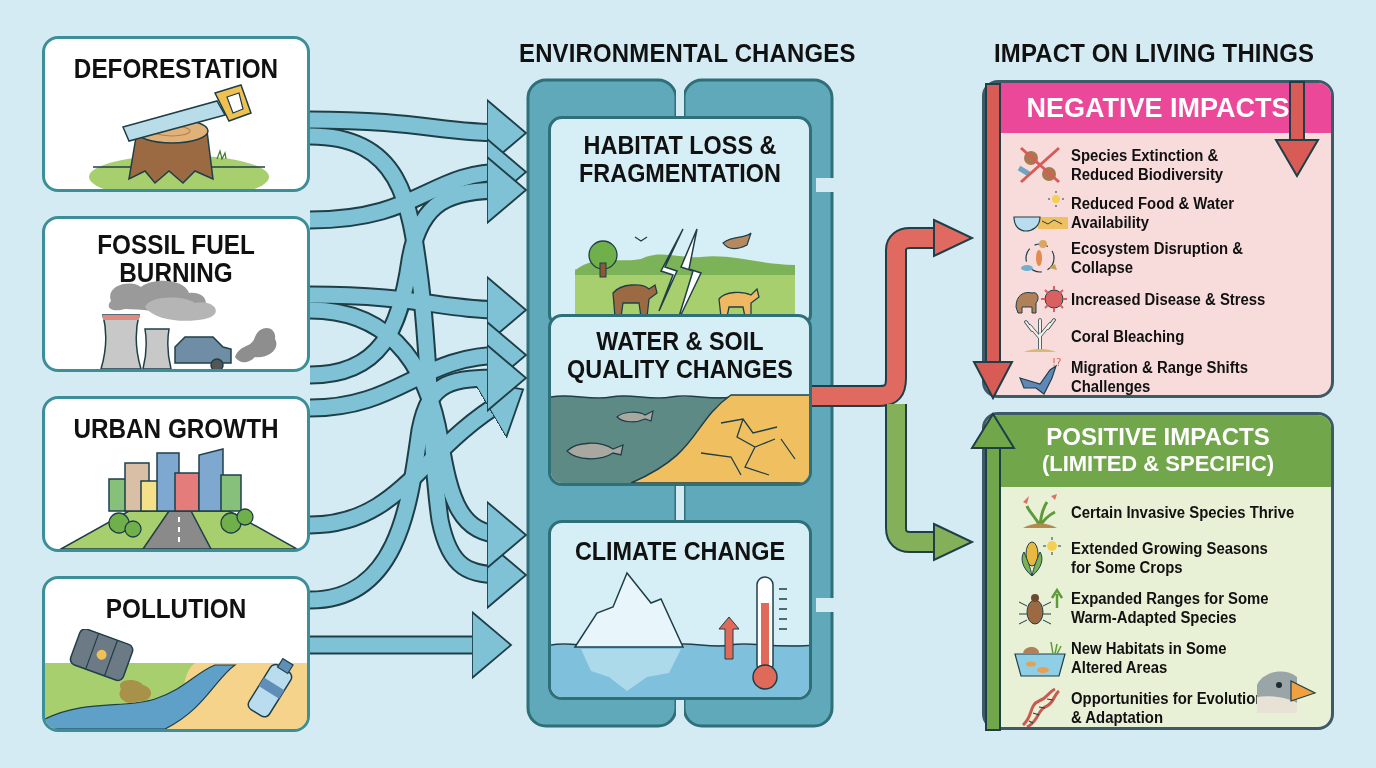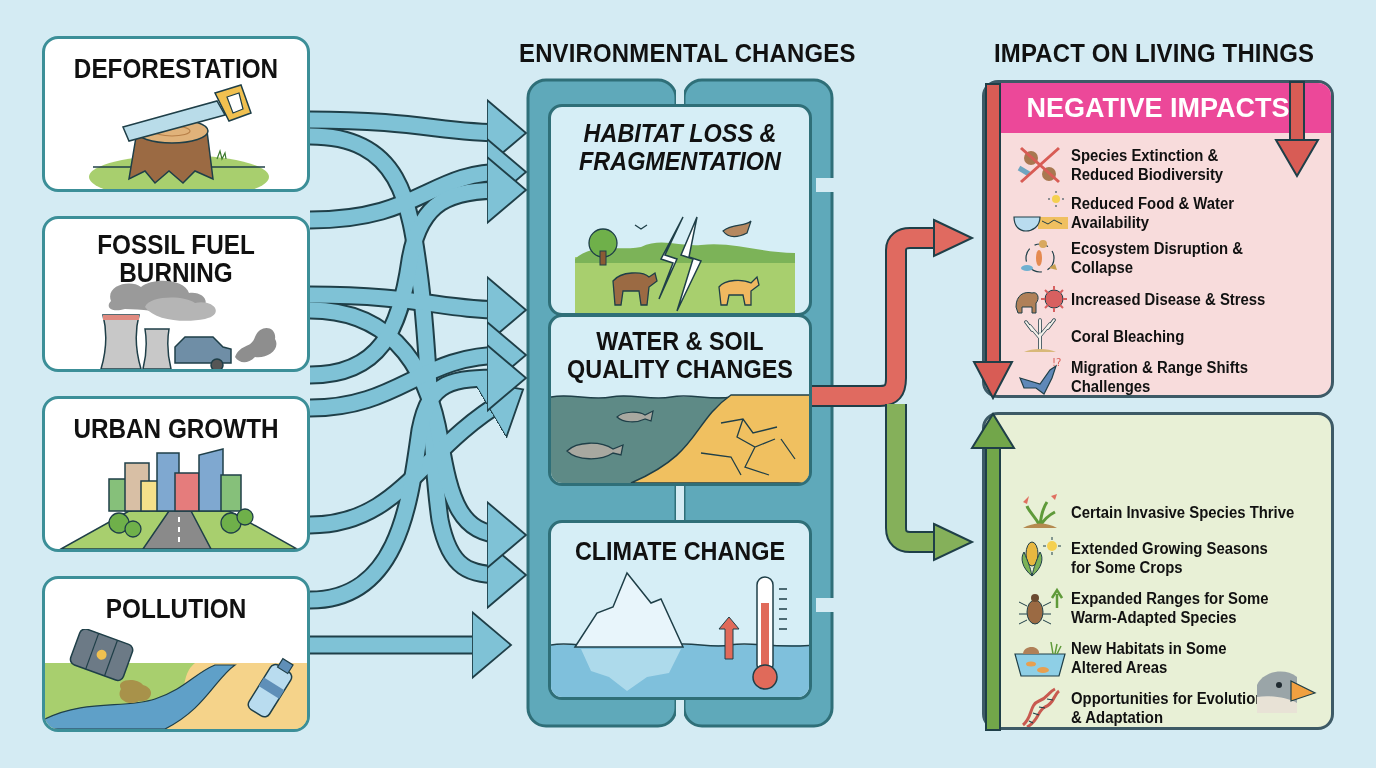--- a/index.html
+++ b/index.html
@@ -141,21 +141,21 @@
       <circle cx="56" cy="27" r="5" fill="#f0c050"></circle>
     </g>
     <g transform="rotate(32 226 60)">
       <rect x="214" y="36" width="24" height="52" rx="6" fill="#b9dcef" stroke="#1f3f48" stroke-width="1.5"></rect>
       <rect x="220" y="28" width="12" height="10" fill="#5f8fb8" stroke="#1f3f48" stroke-width="1.2"></rect>
       <rect x="214" y="54" width="24" height="10" fill="#5f8fb8"></rect>
     </g>
   </svg>
 </div>
 
-<div class="env-card" style="top:104px; height:212px;font-style:italic;">
+<div class="env-card" style="top:116px; height:212px;">
   <div class="env-title" style="top:12px;">
     <div>HABITAT LOSS &amp;</div>
     <div>FRAGMENTATION</div>
   </div>
   <svg class="env-art" width="264" height="106" viewBox="0 0 264 106">
     <rect x="24" y="50" width="220" height="56" fill="#a8cf6e"></rect>
     <path d="M24,52 C40,36 70,44 90,40 C110,30 130,40 150,38 C180,34 210,46 244,46 L244,56 L24,56 Z" fill="#7cb358"></path>
     <circle cx="52" cy="36" r="14" fill="#6fb04a" stroke="#1f3f48" stroke-width="1.3"></circle>
     <rect x="49" y="44" width="6" height="14" fill="#8a5a34" stroke="#1f3f48" stroke-width="1"></rect>
     <path d="M132,10 L114,48 L126,52 L108,92 L122,56 L110,52 Z" fill="#fff" stroke="#1f3f48" stroke-width="1.5"></path>
@@ -293,20 +293,24 @@
 </div>
 
 <svg class="overlay" width="1376" height="768">
   <rect x="986" y="84" width="14" height="280" fill="#d85c55" stroke="#1f3f48" stroke-width="2"></rect>
   <path d="M974,362 L993,398 L1012,362 Z" fill="#d85c55" stroke="#1f3f48" stroke-width="2"></path>
   <rect x="1290" y="82" width="14" height="62" fill="#d85c55" stroke="#1f3f48" stroke-width="2"></rect>
   <path d="M1276,140 L1297,176 L1318,140 Z" fill="#d85c55" stroke="#1f3f48" stroke-width="2"></path>
 </svg>
 
 <div class="impact-panel panel-pos">
+  <div class="panel-head pos-head">
+    <div>POSITIVE IMPACTS</div>
+    <div class="sub">(LIMITED &amp; SPECIFIC)</div>
+  </div>
   <div class="items" style="top:76px;">
     <div class="item" style="height:42px;">
       <div class="item-icon">
         <svg width="46" height="40">
             <path d="M23,34 C18,24 12,20 10,14 M23,34 C24,22 26,16 30,10 M23,34 C28,26 34,22 38,20" stroke="#5f9a3a" stroke-width="3" fill="none"></path>
             <path d="M6,10 L12,4 L10,12 Z M34,4 L40,2 L38,8 Z" fill="#e07060"></path>
             <path d="M6,36 C16,30 30,30 40,36 Z" fill="#b58a50"></path>
           </svg>
       </div>
       <div class="item-text">

